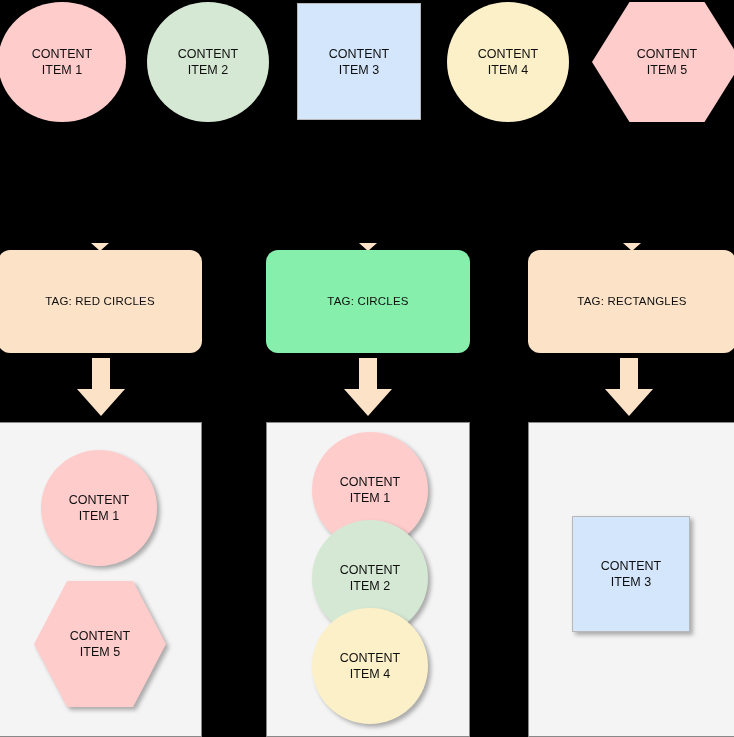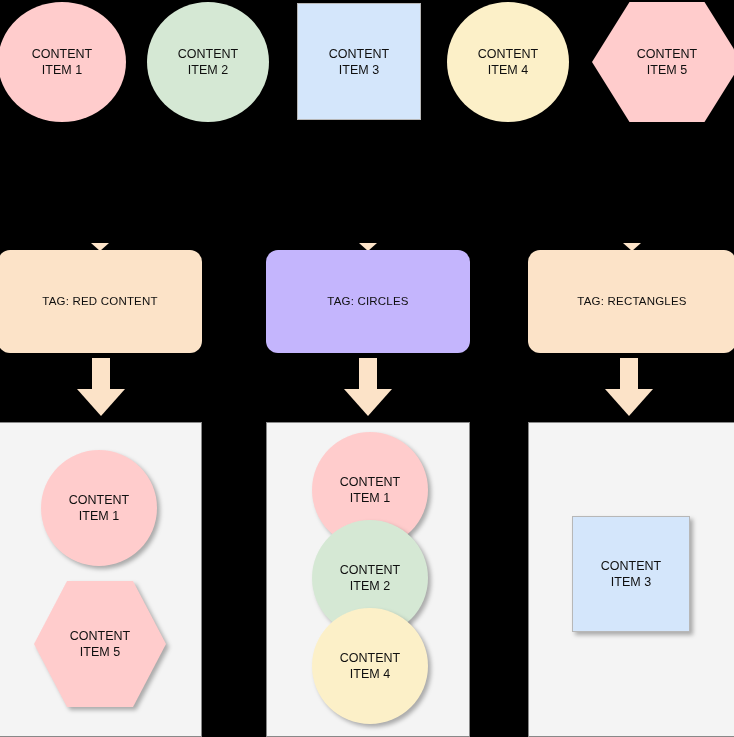--- a/index.html
+++ b/index.html
@@ -57,22 +57,22 @@
       <div class="shape src circ" style="left: 447px; top: 2px; width: 122px; height: 120px; background: rgb(252, 240, 200);"><span>CONTENT
 ITEM 4</span></div>
     </div>
     <div style="position: absolute; left: 0px; top: 0px;">
       <div class="shape src hexa" style="left: 592px; top: 2px; width: 150px; height: 120px; background: rgb(255, 204, 204);"><span>CONTENT
 ITEM 5</span></div>
     </div>
     <div class="notch" style="left: 91px; top: 243px; border-top: 8px solid rgb(252, 227, 200);"></div>
     <div class="notch" style="left: 359px; top: 243px; border-top: 8px solid rgb(252, 227, 200);"></div>
     <div class="notch" style="left: 623px; top: 243px; border-top: 8px solid rgb(252, 227, 200);"></div>
-    <div class="shape tag" style="left: -2px; top: 250px; width: 204px; height: 103px; background: rgb(252, 227, 200);"><span>TAG: RED CONTENT</span></div>
-    <div class="shape tag" style="left: 266px; top: 250px; width: 204px; height: 103px; background: #c4b5fd;"><span>TAG: CIRCLES</span></div>
+    <div class="shape tag" style="left: -2px; top: 250px; width: 204px; height: 103px; background: rgb(252, 227, 200);"><span>TAG: RED CIRCLES</span></div>
+    <div class="shape tag" style="left: 266px; top: 250px; width: 204px; height: 103px; background: #86efac;"><span>TAG: CIRCLES</span></div>
     <div class="shape tag" style="left: 528px; top: 250px; width: 208px; height: 103px; background: rgb(252, 227, 200);"><span>TAG: RECTANGLES</span></div>
     <div class="arrow" style="left: 77px; top: 358px; width: 48px; height: 58px;">
       <div class="shaft" style="width: 18px; height: 32px; background: rgb(252, 227, 200);"></div>
       <div class="head" style="top: 31px; border-top: 27px solid rgb(252, 227, 200);"></div>
     </div>
     <div class="arrow" style="left: 344px; top: 358px; width: 48px; height: 58px;">
       <div class="shaft" style="width: 18px; height: 32px; background: rgb(252, 227, 200);"></div>
       <div class="head" style="top: 31px; border-top: 27px solid rgb(252, 227, 200);"></div>
     </div>
     <div class="arrow" style="left: 605px; top: 358px; width: 48px; height: 58px;">

